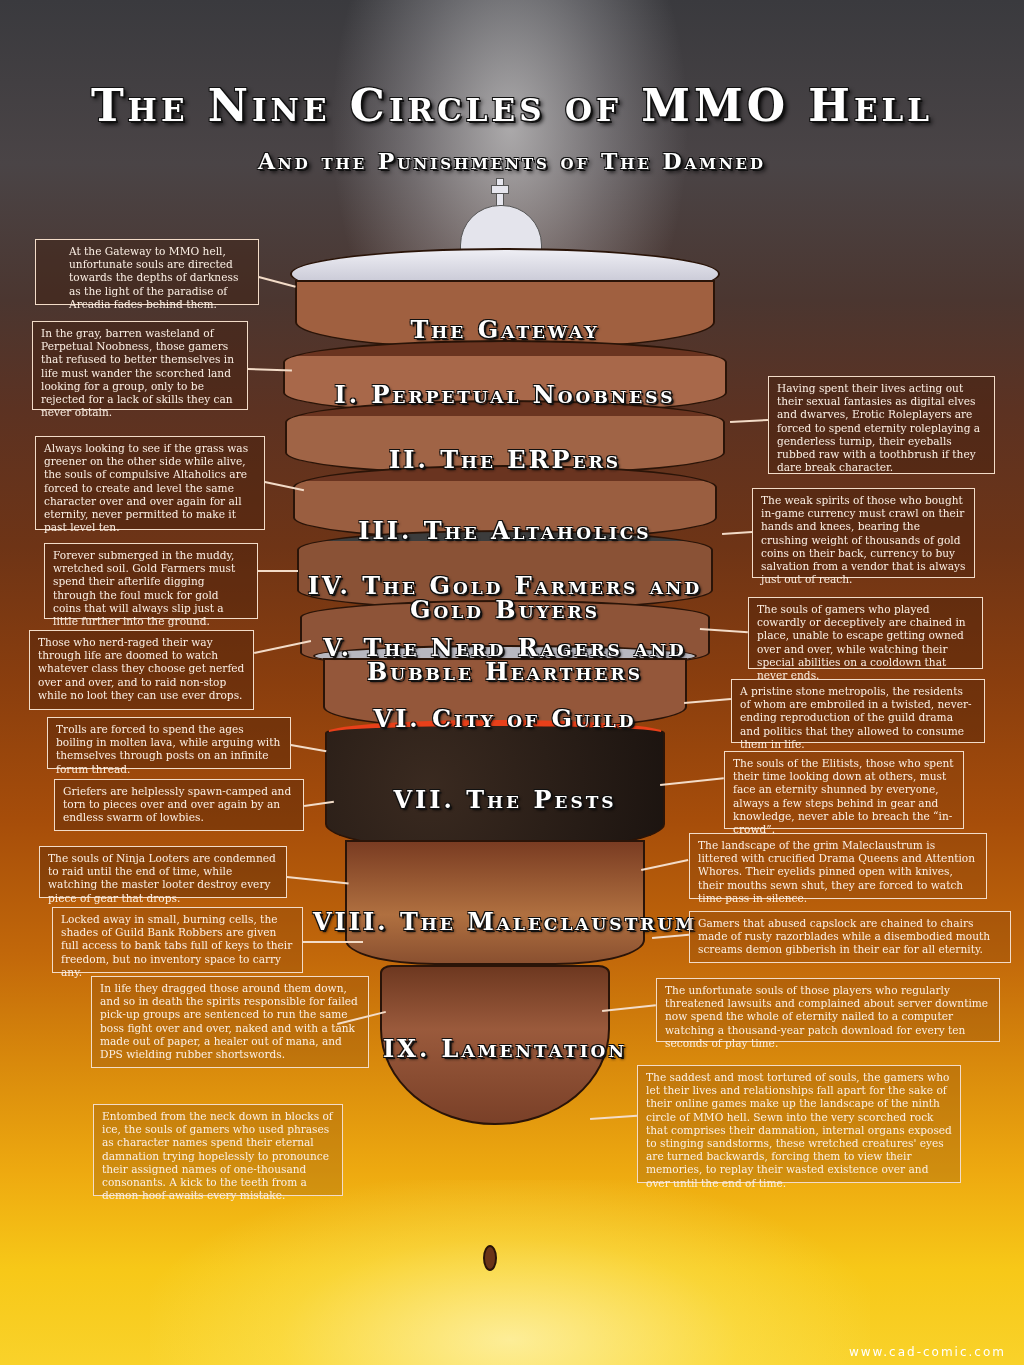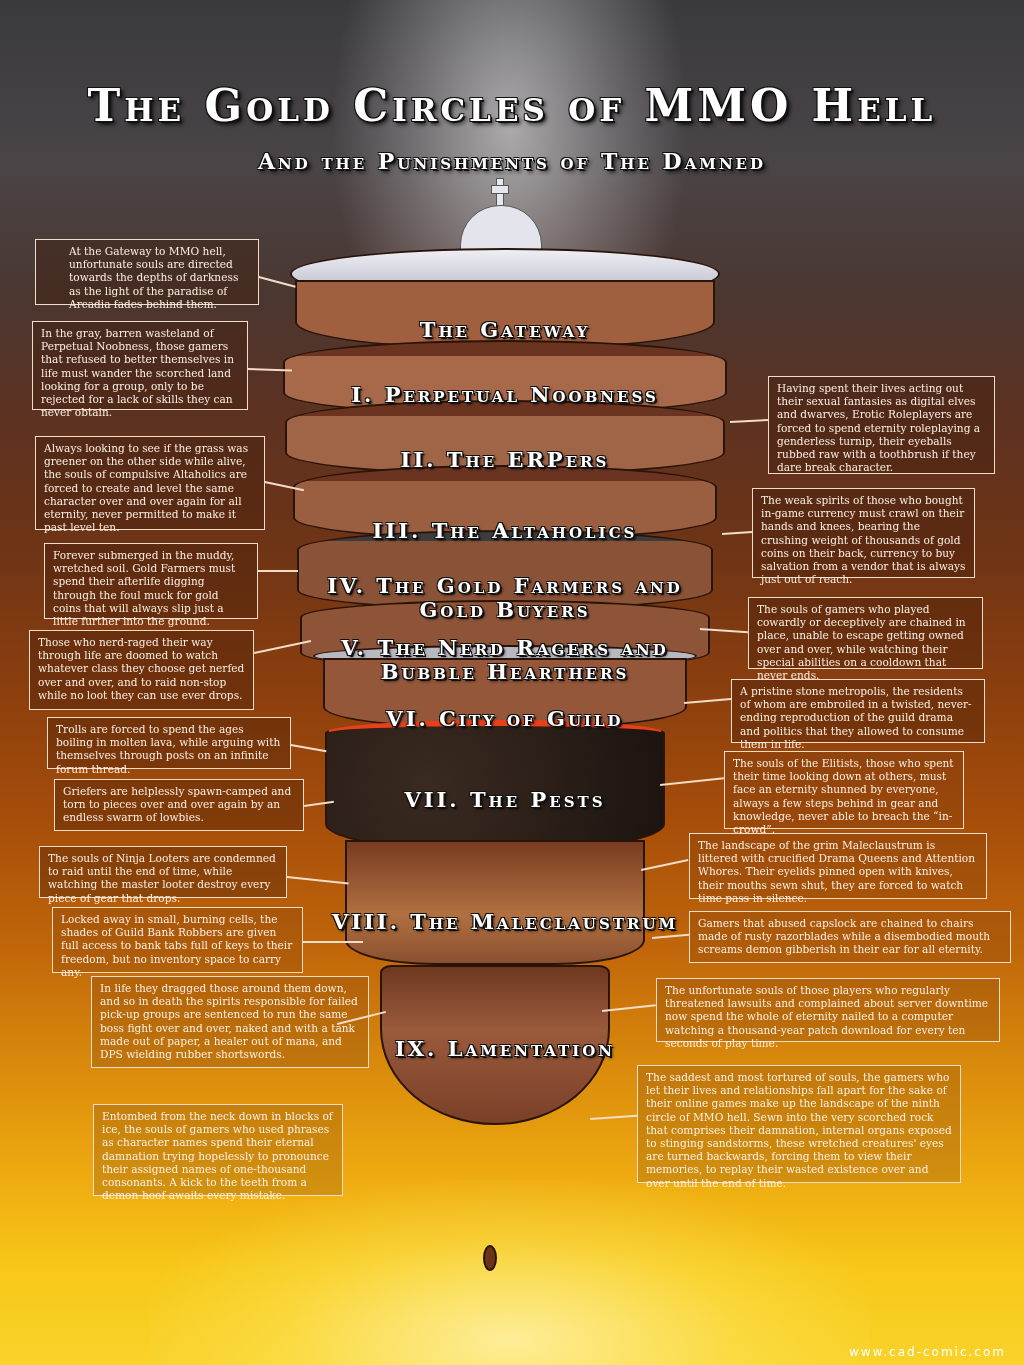--- a/index.html
+++ b/index.html
@@ -12,35 +12,35 @@
     background:radial-gradient(ellipse at 50% 80%,rgba(255,250,200,0.7) 0%,rgba(255,240,120,0.3) 45%,rgba(255,255,255,0) 75%);}
   .title{position:absolute;left:0;width:1024px;text-align:center;color:#fff;
     font-family:"DejaVu Serif",serif;font-variant:small-caps;letter-spacing:4px;
     text-shadow:2px 2px 0 #111,-1px -1px 0 #111,1px -1px 0 #111,-1px 1px 0 #111,3px 3px 4px #000;}
   .title.main{top:80px;font-size:44px;font-weight:bold;}
   .title.sub{top:124px;font-size:22px;font-weight:bold;letter-spacing:3px;margin-top:24px;}
   
   .cone{position:absolute;left:255px;top:240px;width:500px;height:1040px;}
   .layer{position:absolute;border:2px solid #2a1408;box-sizing:border-box;}
   .layer-label{position:absolute;left:0;width:100%;text-align:center;color:#fff;
-    font-variant:small-caps;font-weight:bold;letter-spacing:3px;font-size:21px;line-height:24px;
+    font-variant:small-caps;font-weight:bold;letter-spacing:3px;font-size:24px;line-height:24px;
     text-shadow:2px 2px 0 #111,-1px -1px 0 #111,1px -1px 0 #111,-1px 1px 0 #111,2px 2px 3px #000;}
   .box{position:absolute;border:1.5px solid #f3dcc8;color:#fbefe4;font-size:10.6px;line-height:13.2px;
     padding:5px 8px;box-sizing:border-box;background:rgba(60,25,10,0.35);}
   .box.light{background:rgba(120,60,10,0.25);}
   .leader{position:absolute;height:1.5px;background:#f3dcc8;transform-origin:0 0;}
   .site{position:absolute;right:18px;top:1345px;color:#fff;font-size:12px;letter-spacing:2px;font-family:"DejaVu Sans",sans-serif;}
 </style>
 </head>
 <body>
 
 <div class="glow"></div>
 <div class="bottom-glow"></div>
 
-<div class="title main">The Gold Circles of MMO Hell</div>
+<div class="title main">The Nine Circles of MMO Hell</div>
 <div class="title sub">And the Punishments of The Damned</div>
 
 <div class="cone">
 
   <div style="position:absolute;left:236px;top:-62px;width:16px;height:30px;">
     <div style="position:absolute;left:5px;top:0;width:6px;height:30px;background:#e6e6ee;border:1px solid #555;"></div>
     <div style="position:absolute;left:0;top:7px;width:16px;height:7px;background:#e6e6ee;border:1px solid #555;"></div>
   </div>
   <div style="position:absolute;left:205px;top:-35px;width:80px;height:50px;border-radius:40px 40px 0 0;background:#e4e4ec;border:1px solid #555;"></div>
   <div class="layer" style="left:35px;top:8px;width:430px;height:52px;border-radius:50%;background:linear-gradient(#eeeef4,#b8b8c8);"></div>

